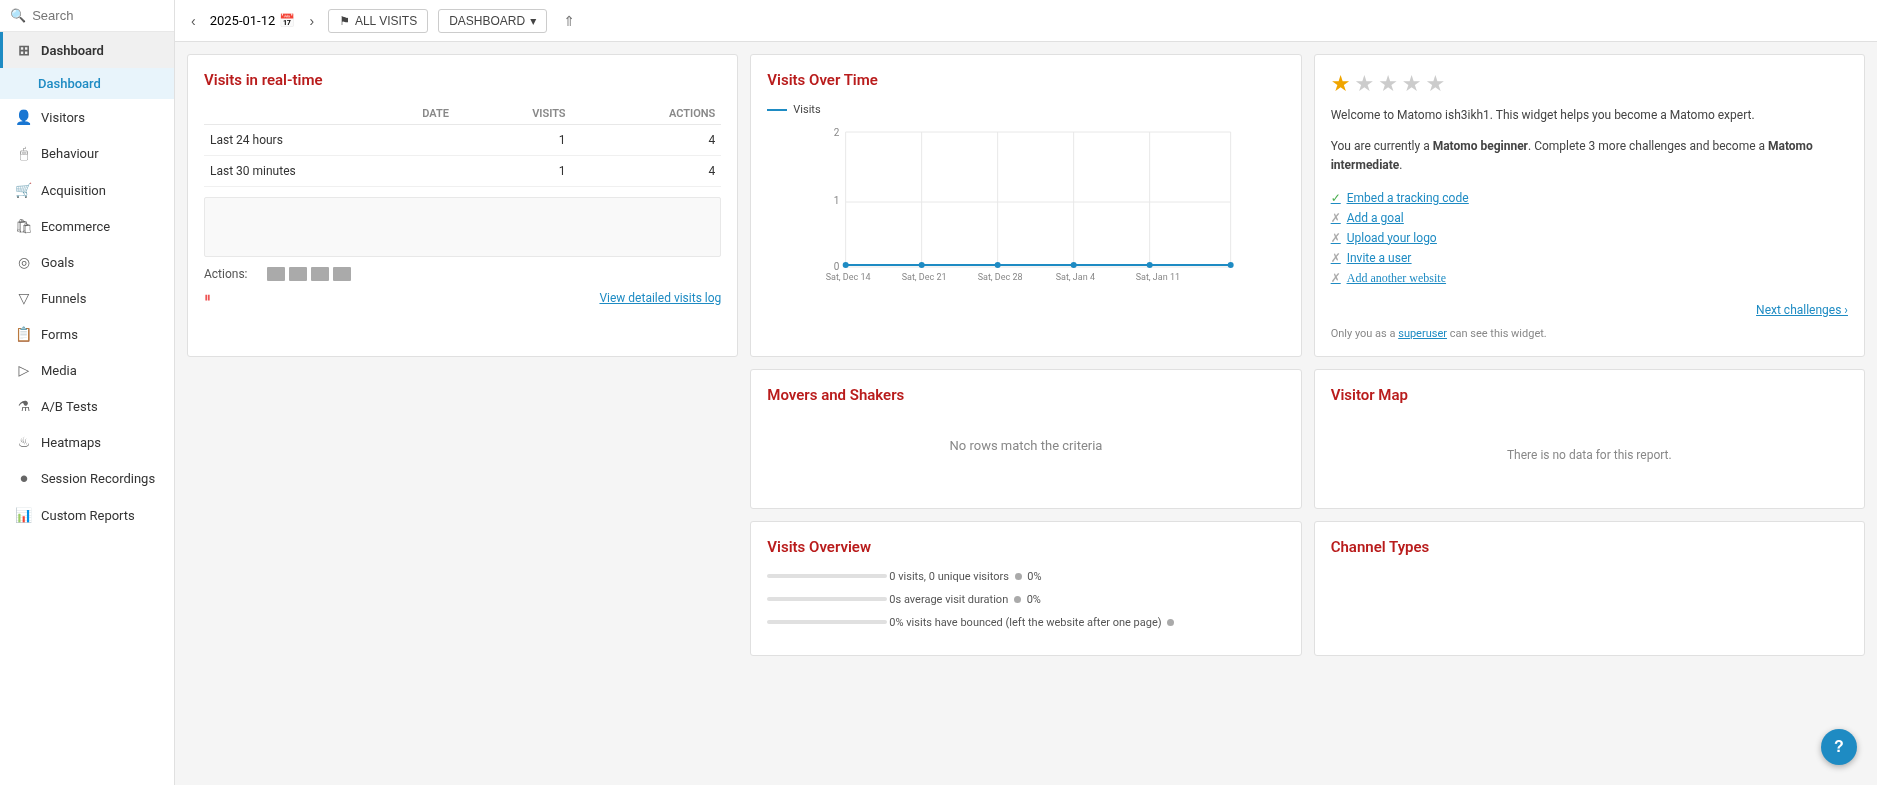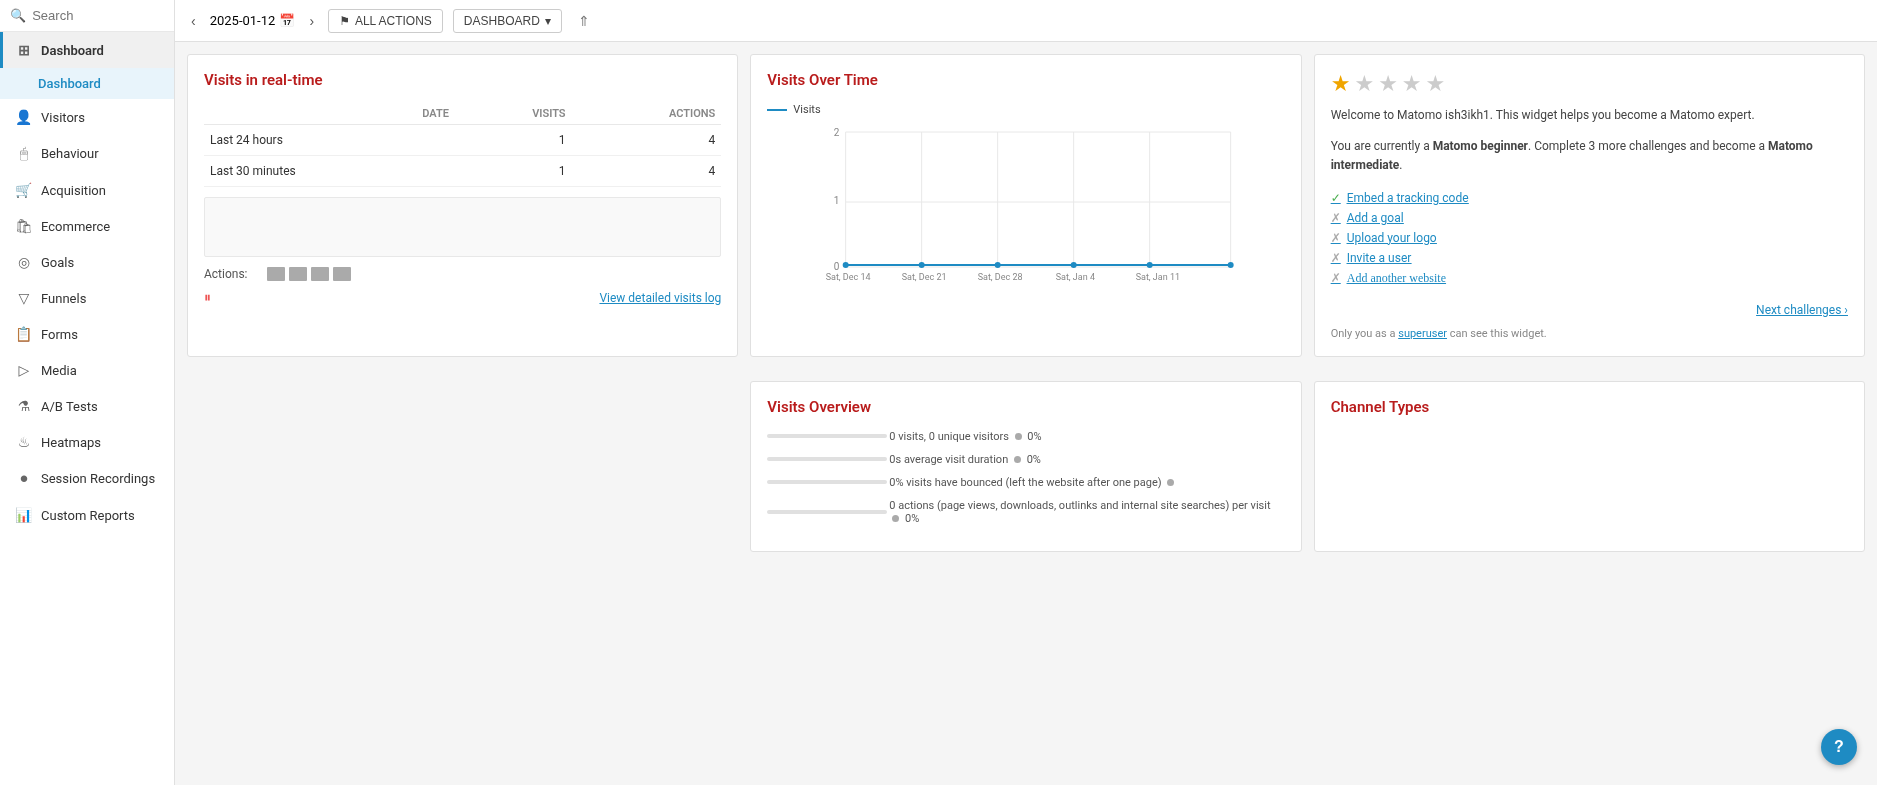--- a/index.html
+++ b/index.html
@@ -239,21 +239,21 @@
 
   <div id="topbar">
     <button class="arrow-btn">‹</button>
     <div class="date-nav">
       <span>2025-01-12</span>
       <span style="font-size:13px; color:#777;">📅</span>
     </div>
     <button class="arrow-btn">›</button>
     <button class="topbar-btn">
       <span>⚑</span>
-      <span>ALL ACTIONS</span>
+      <span>ALL VISITS</span>
     </button>
     <button class="topbar-btn">
       <span>DASHBOARD</span>
       <span>▾</span>
     </button>
     <button class="collapse-btn">⇑</button>
   </div>
 
   <div id="content">
 
@@ -371,20 +371,24 @@
             <span class="cross-icon">✗</span>
             <a style="color:#1e8bc3;text-decoration:underline;font-family:Liberation Serif, serif;">Add another website</a>
           </div>
         </div>
       <a class="next-challenges">Next challenges ›</a>
       <div class="superuser-note">
         <span>Only you as a </span><a>superuser</a><span> can see this widget.</span>
       </div>
     </div>
 
+    <div class="card" style="grid-column:2; grid-row:3;">
+      <div class="card-title">Movers and Shakers</div>
+      <div class="no-rows">No rows match the criteria</div>
+    </div>
 
     <div class="card" style="grid-column:2; grid-row:4;">
       <div class="card-title">Visits Overview</div>
       <div id="overview-rows">
           <div class="overview-row">
     <div class="overview-bar">
               <div class="overview-bar-fill"></div>
             </div>
     <span class="overview-text">0 visits, 0 unique visitors <span class="dot" style="background:#aaa"></span> 0%</span>
   </div>
@@ -393,29 +397,27 @@
               <div class="overview-bar-fill"></div>
             </div>
     <span class="overview-text">0s average visit duration <span class="dot" style="background:#aaa"></span> 0%</span>
   </div>
           <div class="overview-row">
     <div class="overview-bar">
               <div class="overview-bar-fill"></div>
             </div>
     <span class="overview-text">0% visits have bounced (left the website after one page) <span class="dot" style="background:#aaa"></span> </span>
   </div>
-          <div class="overview-row">
-    <div class="overview-bar">
-              <div class="overview-bar-fill"></div>
-            </div>
-    <span class="overview-text">0 actions (page views, downloads, outlinks and internal site searches) per visit <span class="dot" style="background:#aaa"></span> 0%</span>
-  </div>
         </div>
     </div>
 
+    <div class="card" style="grid-column:3; grid-row:3;">
+      <div class="card-title">Visitor Map</div>
+      <div class="no-data-text">There is no data for this report.</div>
+    </div>
 
     <div class="card" style="grid-column:3; grid-row:4;">
       <div class="card-title">Channel Types</div>
     </div>
 
   </div>
 </div>
 
 <button class="help-btn">?</button>
 

